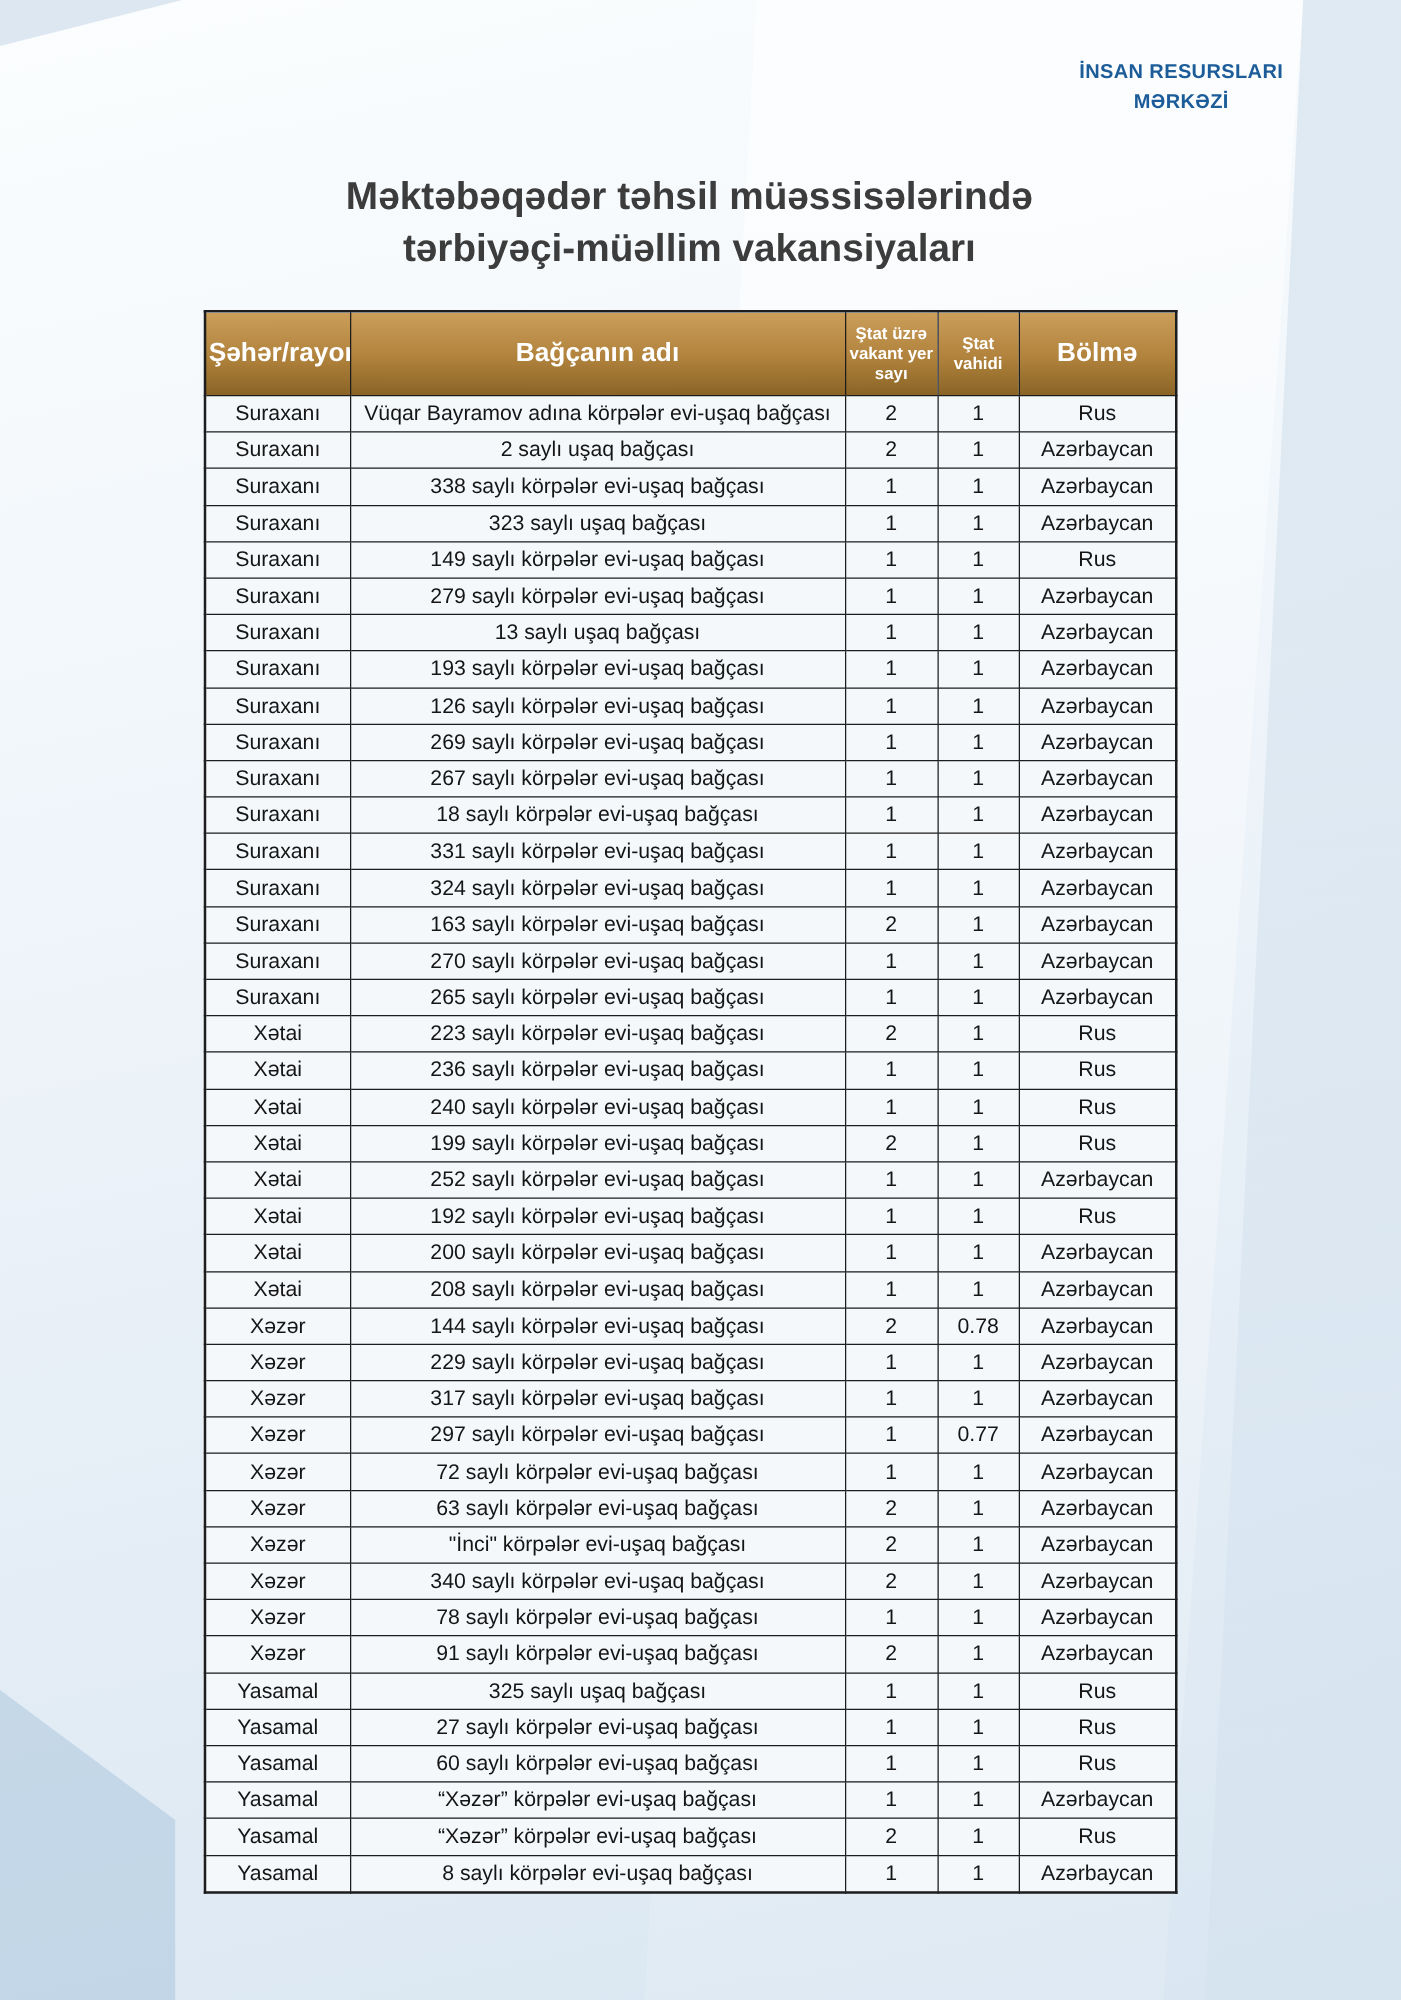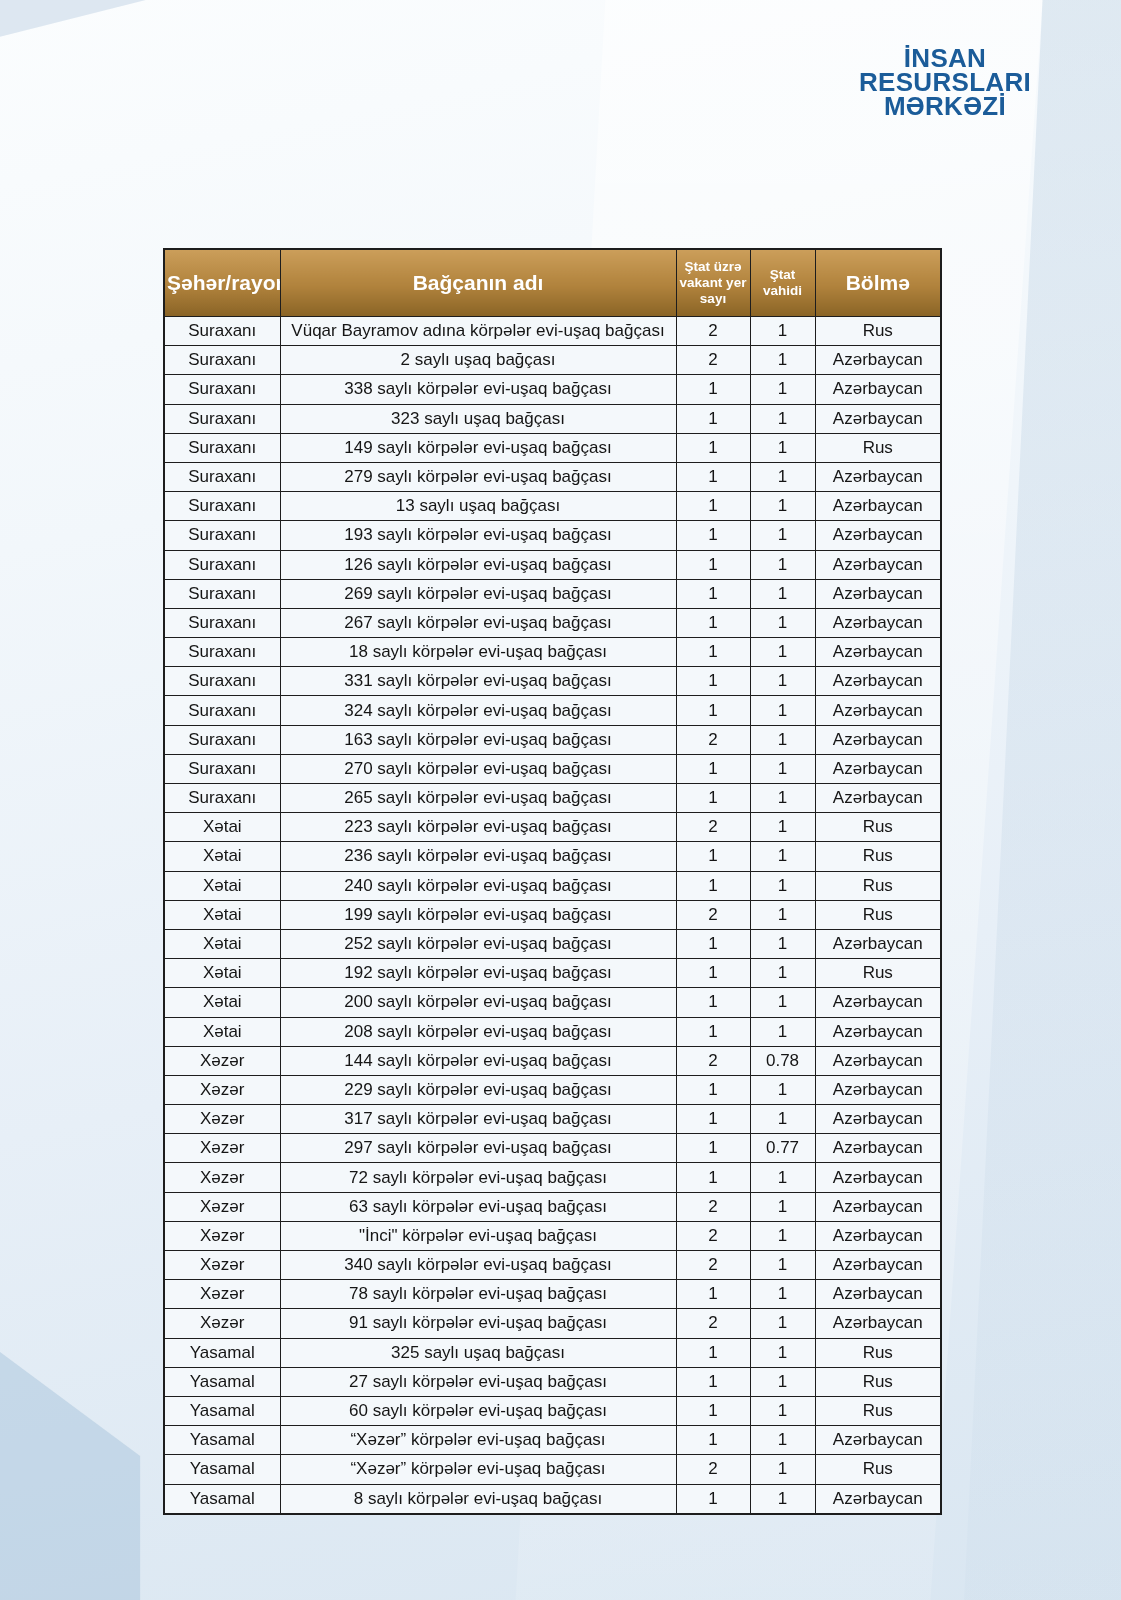--- a/index.html
+++ b/index.html
@@ -21,21 +21,21 @@
     clip-path:polygon(0 84.5%,12.5% 91%,12.5% 100%,0 100%);
     background:rgba(167,196,219,0.50);
   }
   .shape-top-left {
     clip-path:polygon(0 0,13% 0,0 2.3%);
     background:rgba(196,214,230,0.55);
   }
   .org {
     position:absolute; top:46px; right:50px; width:252px;
     text-align:center; color:#1b5c99; font-weight:bold;
-    font-size:26px; line-height:24px; letter-spacing:0.3px;
+    font-size:16px; line-height:24px; letter-spacing:0.3px;
   }
   .title {
     position:absolute; top:136px; left:163px; width:777px; margin:0;
     text-align:center; color:#3c3c3c; font-weight:bold;
     font-size:31px; line-height:42px;
   }
   .tbl-wrap { position:absolute; left:163px; top:248px; }
   table.vac {
     border-collapse:collapse; table-layout:fixed; width:777px;
     border:2.5px solid #1d1d1d;
@@ -67,20 +67,24 @@
   <div class="shape shape-light-band"></div>
   <div class="shape shape-right-band"></div>
   <div class="shape shape-bottom-left"></div>
   <div class="shape shape-top-left"></div>
 
   <div class="org">
     <div>İNSAN RESURSLARI</div>
     <div>MƏRKƏZİ</div>
   </div>
 
+  <h1 class="title">
+    <span>Məktəbəqədər təhsil müəssisələrində</span><br>
+    <span>tərbiyəçi-müəllim vakansiyaları</span>
+  </h1>
 
   <div class="tbl-wrap">
     <table class="vac">
       <colgroup>
         <col class="col-region">
           <col class="col-name">
           <col class="col-vacant">
           <col class="col-unit">
           <col class="col-section">
       </colgroup>

